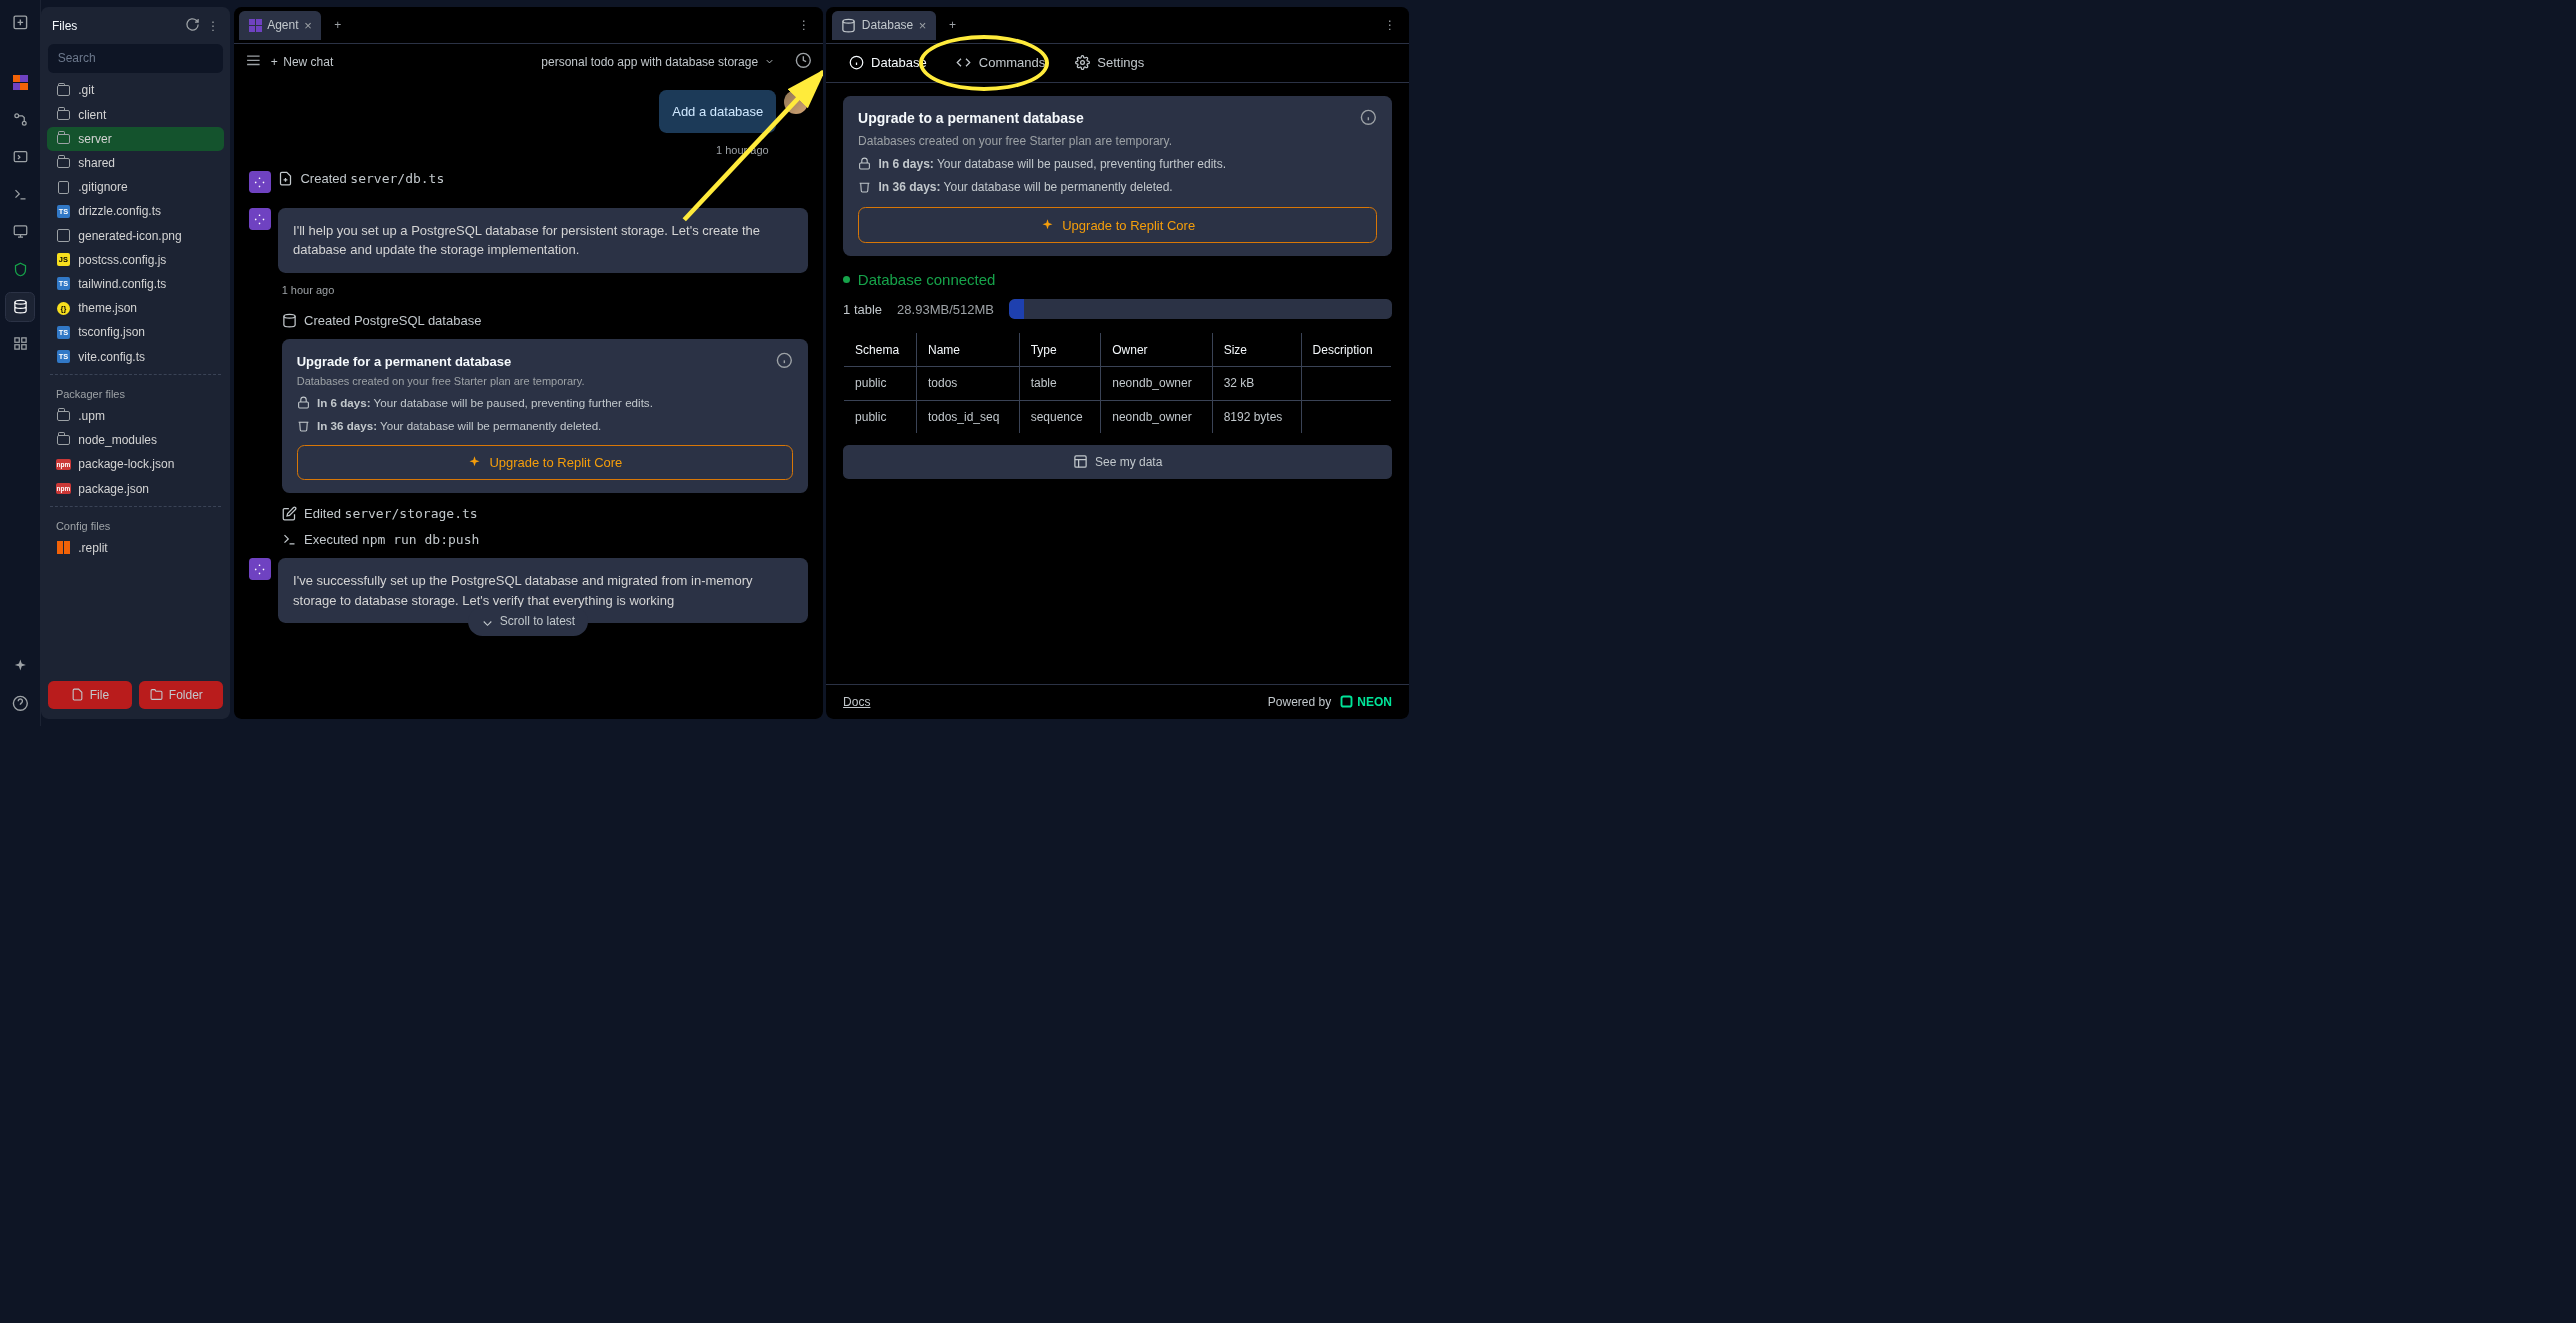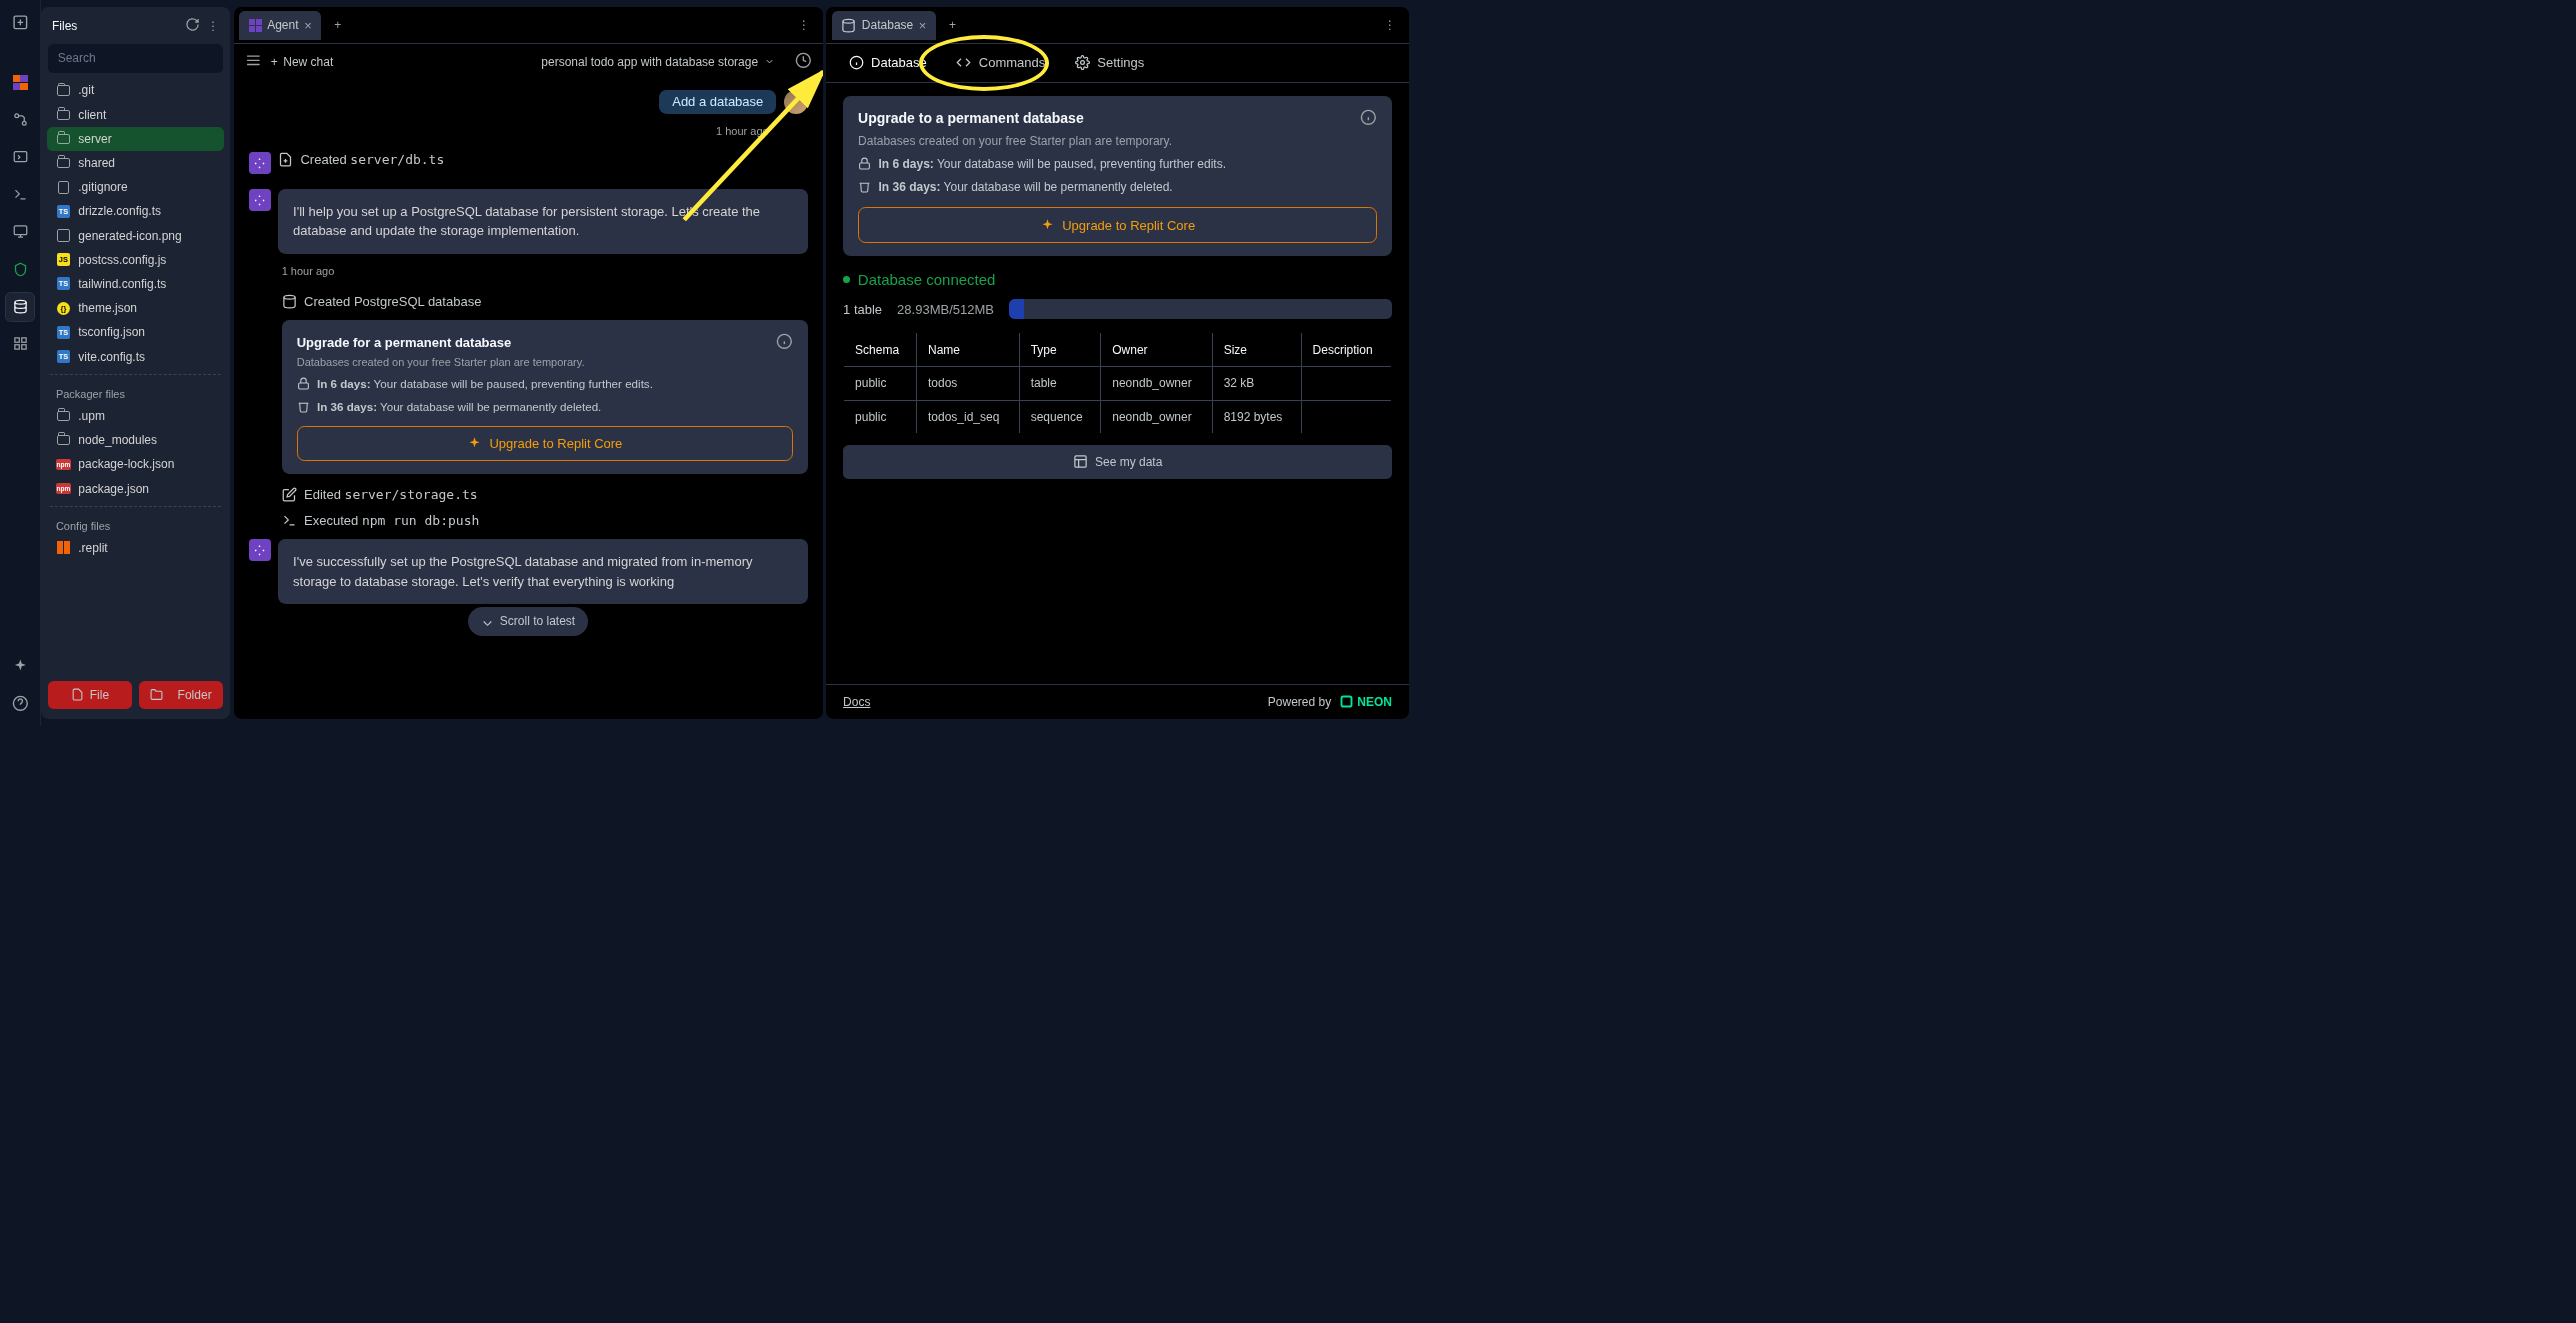--- a/index.html
+++ b/index.html
@@ -37,21 +37,21 @@
 
 .agent-toolbar { display: flex; align-items: center; padding: 7.4px 11px; gap: 9.3px; }
 .agent-toolbar .list-ic { color: #9da2a6; cursor: pointer; }
 .agent-toolbar .new-chat { color: #c2c8cc; cursor: pointer; display: flex; align-items: center; gap: 5.6px; }
 .agent-toolbar .project { margin-left: auto; color: #c2c8cc; display: flex; align-items: center; gap: 5.6px; cursor: pointer; font-size: 12px; }
 .agent-toolbar .clock { color: #9da2a6; margin-left: 11px; }
 
 .chat-body { flex: 1; overflow-y: auto; padding: 11px 15px; position: relative; }
 .chat-row { display: flex; gap: 7.4px; margin-bottom: 11px; }
 .chat-row.right { justify-content: flex-end; }
-.user-pill { background: #1c3a58; color: #cfe8ff; padding: 4px 13px; border-radius: 7.4px; font-size: 13px; }
+.user-pill { background: #1c3a58; color: #cfe8ff; padding: 14px 13px; border-radius: 7.4px; font-size: 13px; }
 .avatar { width: 24px; height: 24px; border-radius: 50%; background: #6c788c; }
 .avatar-icon { width: 22px; height: 22px; border-radius: 3.7px; background: #6f42c1; display: inline-flex; align-items: center; justify-content: center; color: #fff; font-size: 13px; flex-shrink: 0; }
 .time-right { text-align: right; color: #9da2a6; font-size: 11px; padding-right: 39px; margin-bottom: 15px; }
 
 .activity-line { display: flex; align-items: center; gap: 7.4px; color: #c2c8cc; margin-left: 33px; margin-bottom: 11px; font-size: 13px; }
 .activity-line .mono { font-family: 'SF Mono', Monaco, monospace; }
 .msg-bubble { background: #2b3245; border-radius: 7.4px; padding: 13px 15px; color: #d4d4d4; font-size: 13px; line-height: 1.5; flex: 1; }
 .time-left { color: #9da2a6; font-size: 11px; margin-left: 33px; margin-bottom: 16.7px; }
 
 .upgrade-card { background: #2b3245; border-radius: 7.4px; padding: 13px 15px; margin-left: 33px; margin-bottom: 13px; }
@@ -318,21 +318,21 @@
         <span>.replit</span>
       </div>
     </div>
   <div class="bottom-btns">
     <div class="pill-btn" style="flex:1;justify-content:center">
         <svg width="13" height="13" viewBox="0 0 24 24" fill="none" stroke="currentColor" stroke-width="2">
           <path d="M14 2H6a2 2 0 00-2 2v16a2 2 0 002 2h12a2 2 0 002-2V8z"></path>
         </svg>
         <span>File</span>
       </div>
-    <div class="pill-btn" style="flex:1;justify-content:space-between">
+    <div class="pill-btn" style="flex:1;justify-content:flex-start">
         <svg width="13" height="13" viewBox="0 0 24 24" fill="none" stroke="currentColor" stroke-width="2">
           <path d="M22 19a2 2 0 01-2 2H4a2 2 0 01-2-2V5a2 2 0 012-2h5l2 3h9a2 2 0 012 2z"></path>
         </svg>
         <span>Folder</span>
       </div>
   </div>
 </div>
 
 <div class="main">
 

